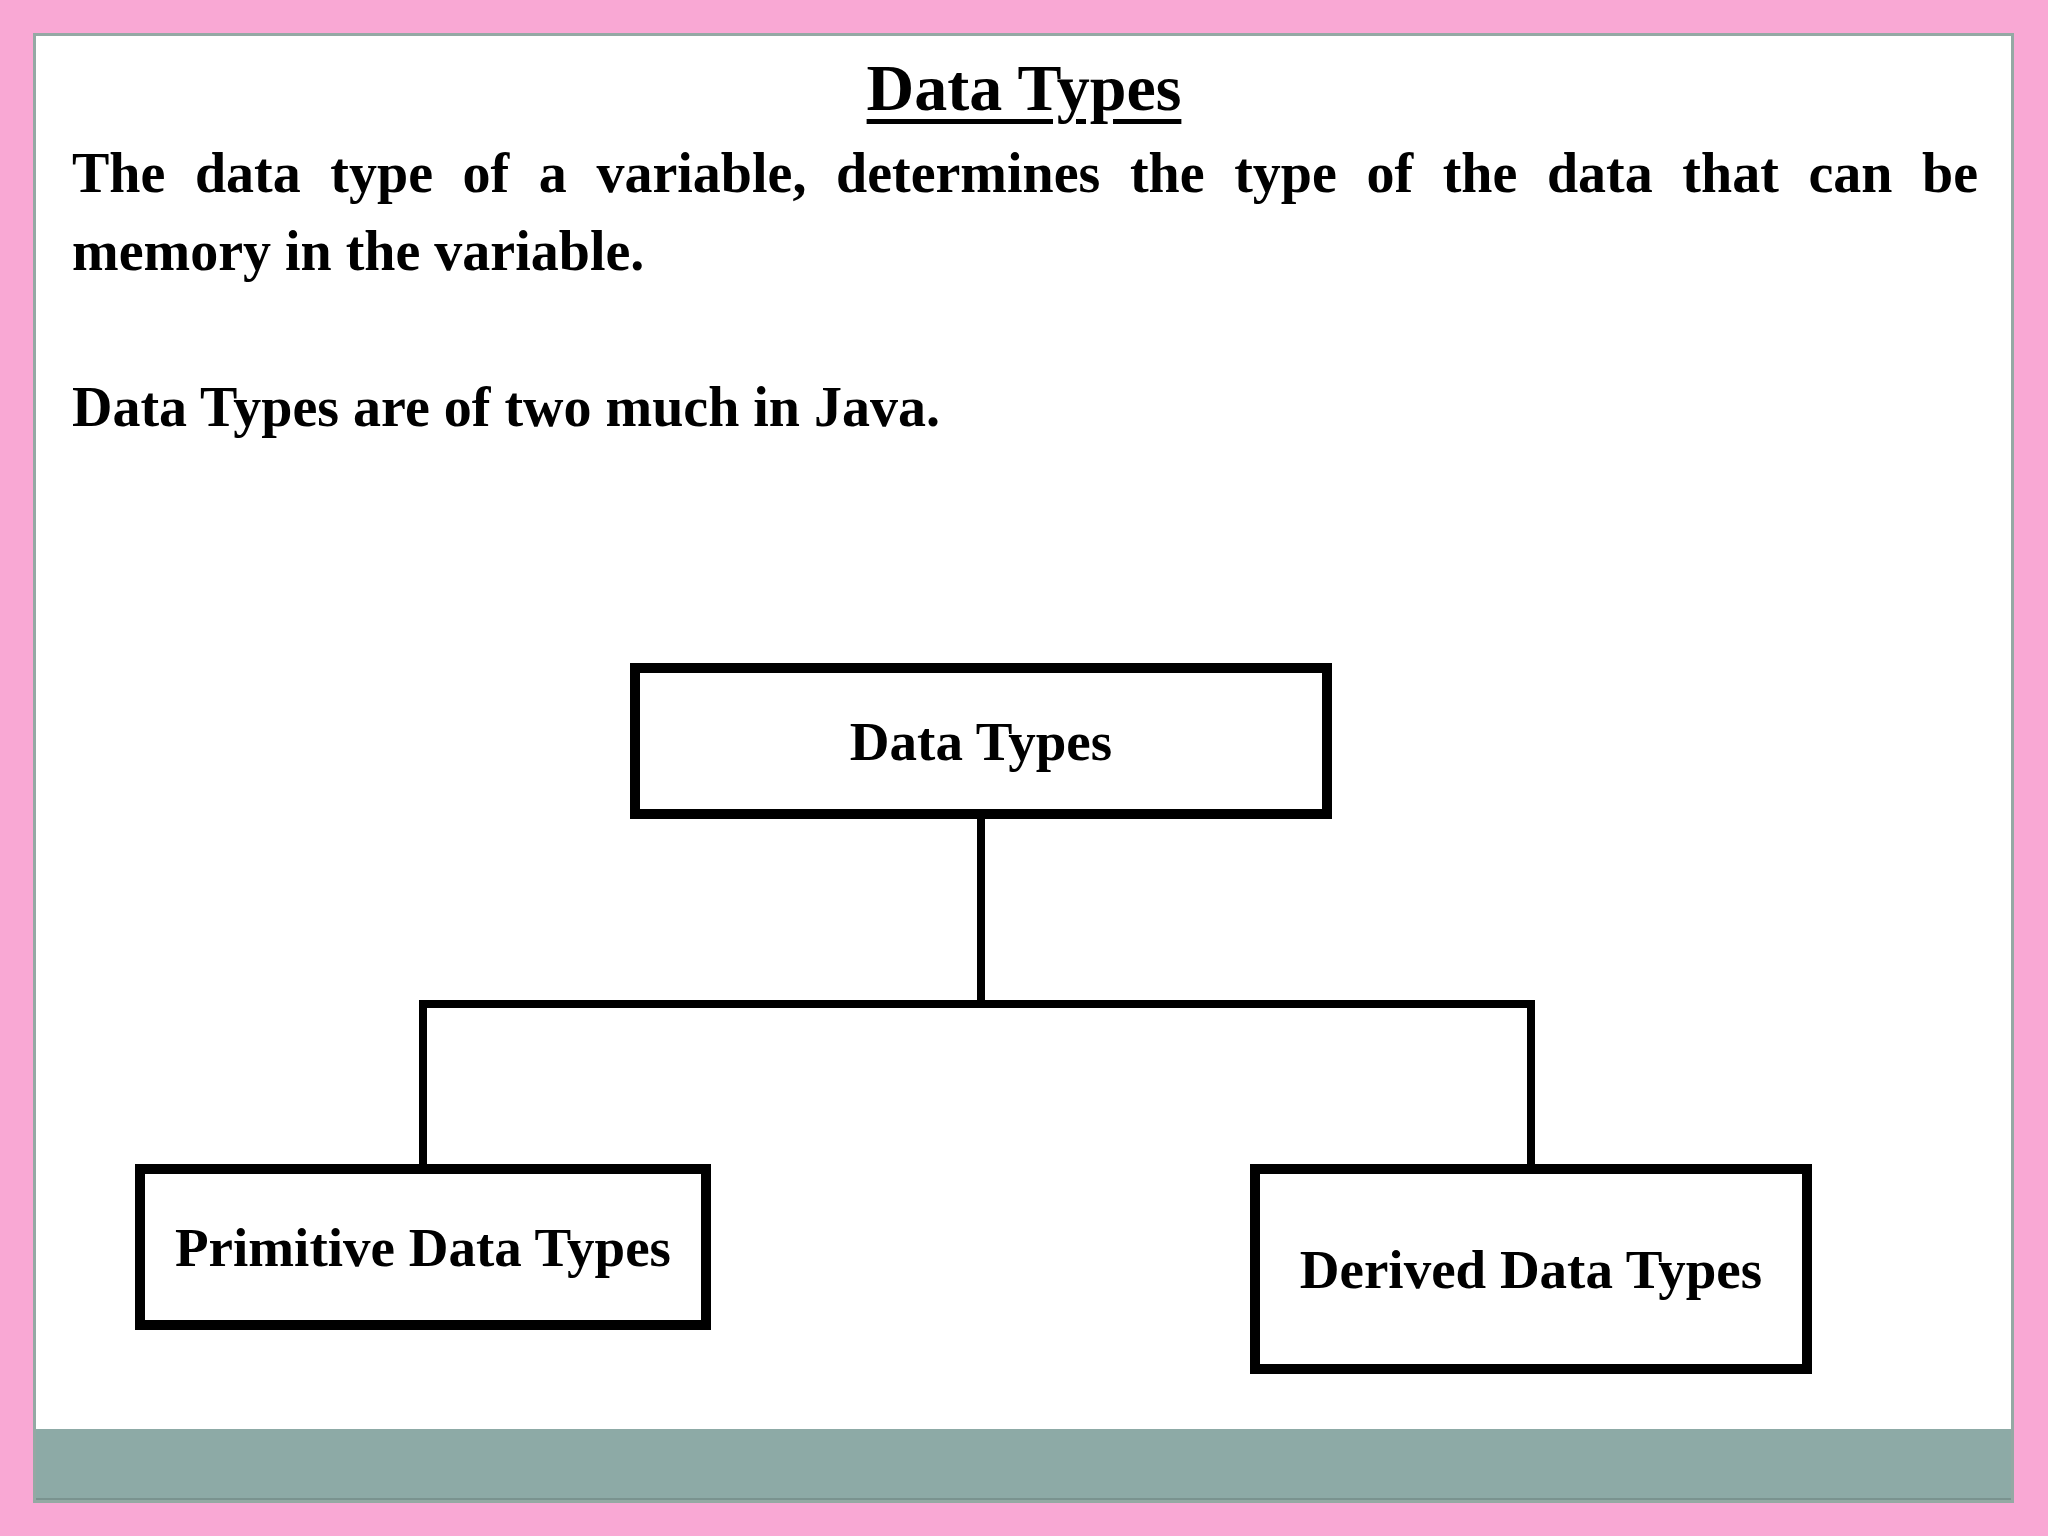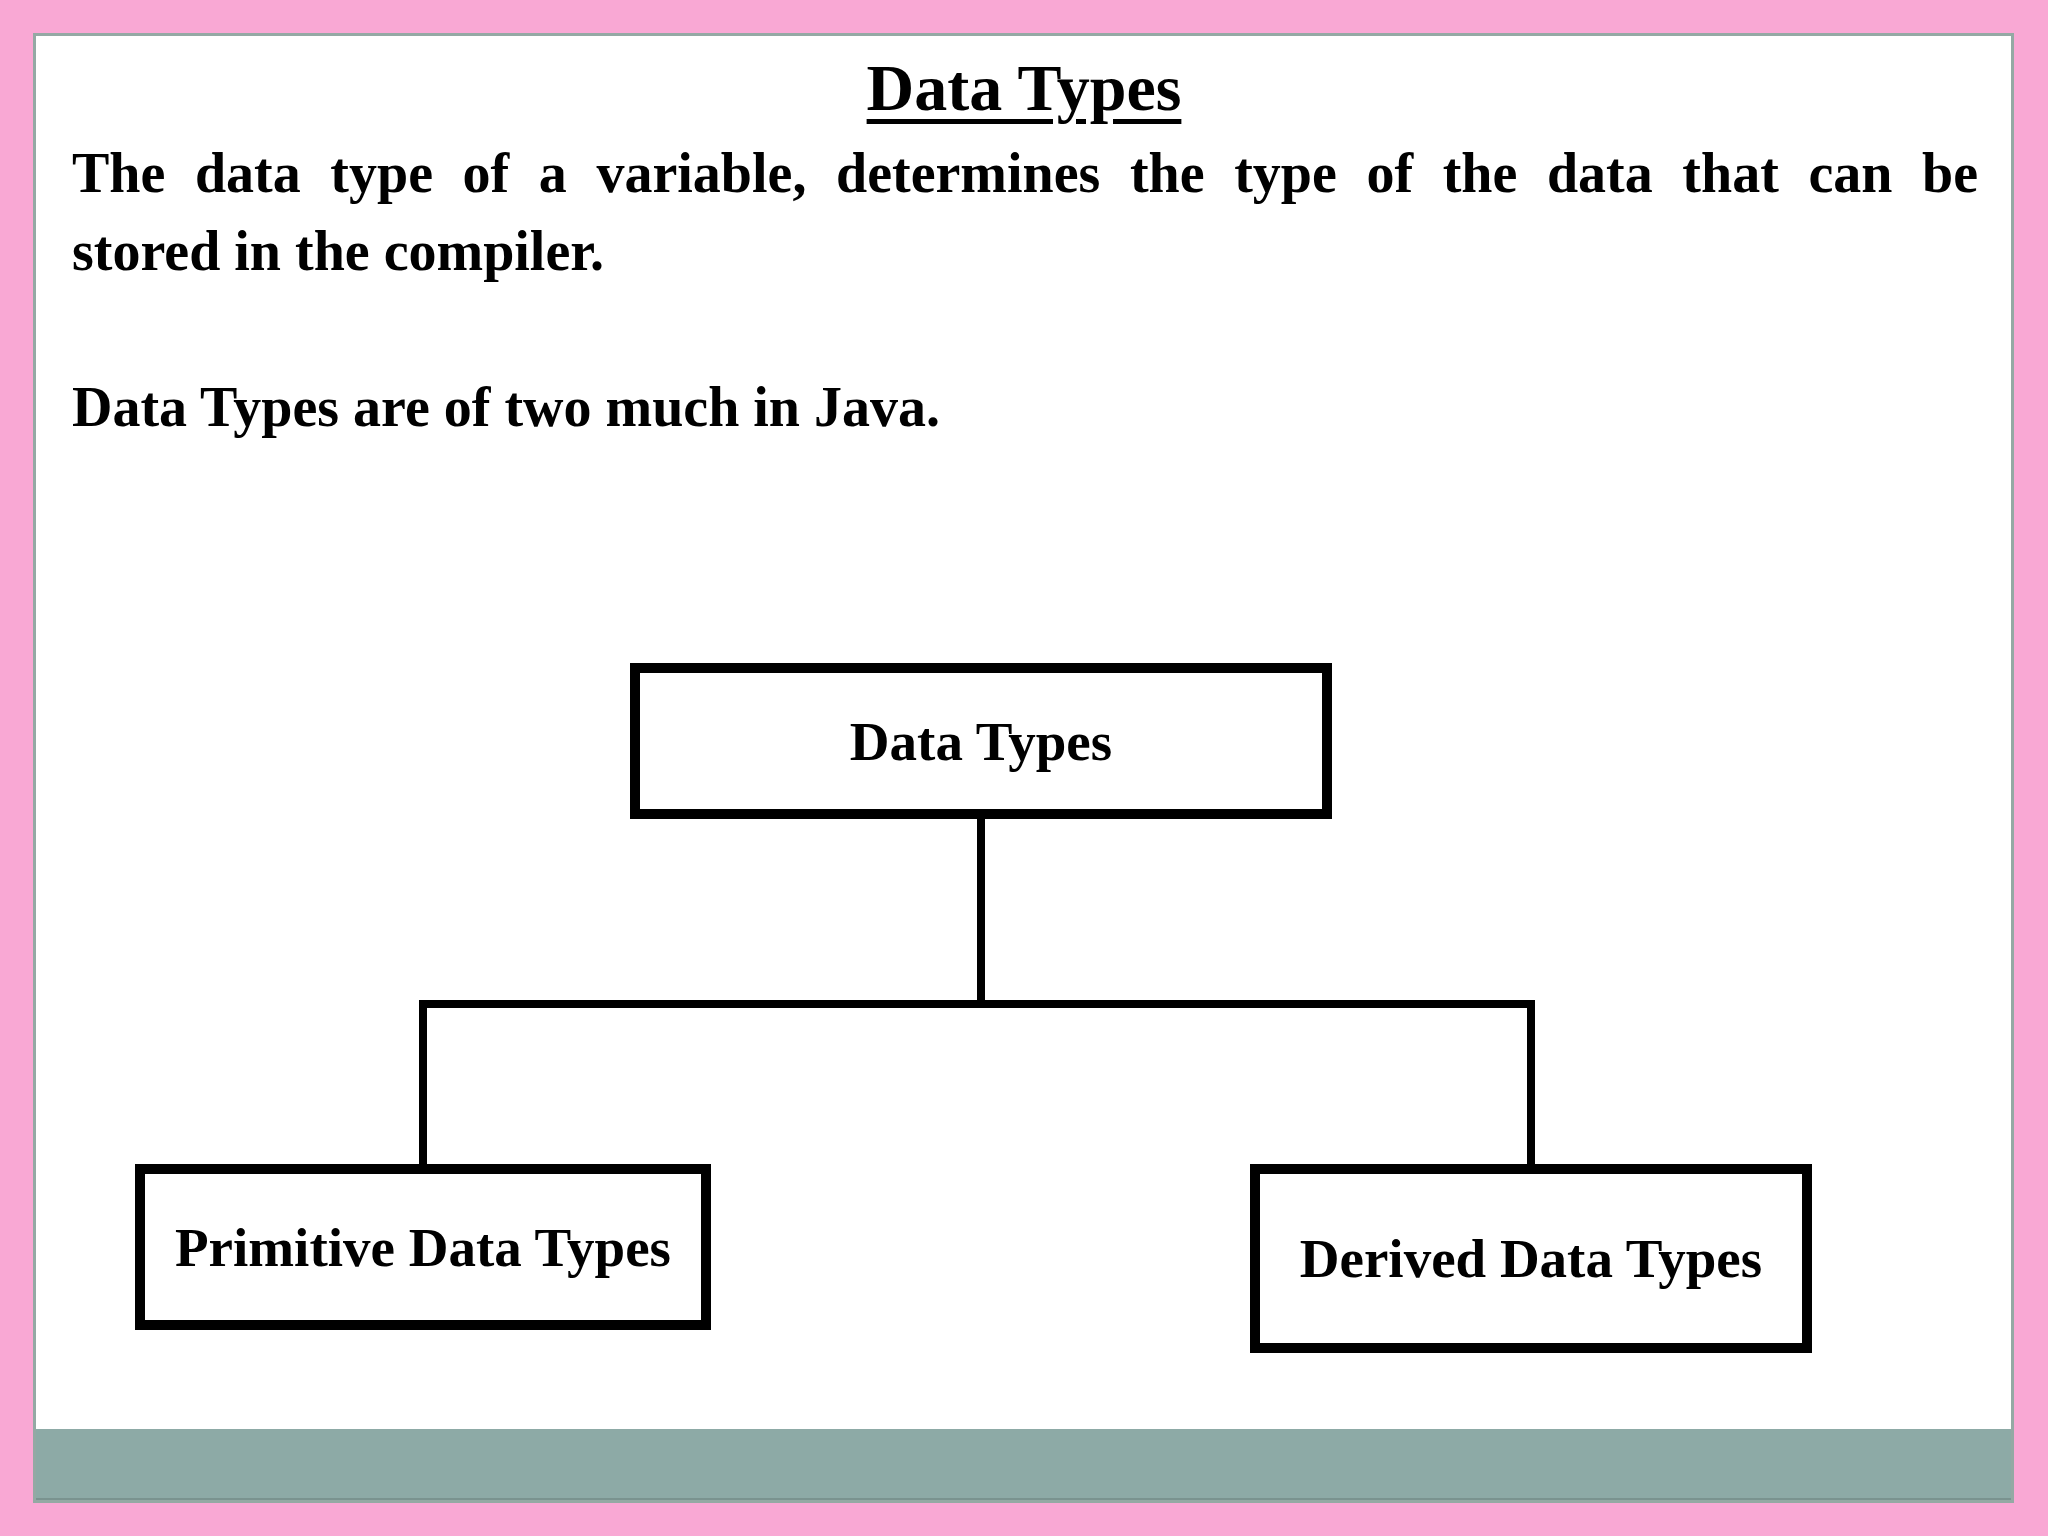--- a/index.html
+++ b/index.html
@@ -77,21 +77,21 @@
     background: #ffffff;
     display: flex;
     align-items: center;
     justify-content: center;
     font-size: 55px;
     font-weight: bold;
     text-align: center;
   }
   .node-root  { left: 630px;  top: 663px;  width: 702px; height: 156px; }
   .node-left  { left: 135px;  top: 1164px; width: 576px; height: 166px; }
-  .node-right { left: 1250px; top: 1164px; width: 562px; height: 189px; }
+  .node-right { left: 1250px; top: 1164px; width: 562px; height: 210px; }
   .connector {
     position: absolute;
     background: #000000;
   }
   .connector-stem       { left: 977px;  top: 818px;  width: 8px;    height: 186px; }
   .connector-horizontal { left: 419px;  top: 1000px; width: 1116px; height: 8px; }
   .connector-drop-left  { left: 419px;  top: 1004px; width: 8px;    height: 164px; }
   .connector-drop-right { left: 1527px; top: 1004px; width: 8px;    height: 164px; }
 </style>
 </head>
@@ -102,21 +102,21 @@
   <div class="frame">
     <div class="footer-bar"></div>
   </div>
 
   <div class="slide-title">
     <span class="underlined">Data Types</span>
   </div>
 
   <div class="body-block">
     <div class="text-line fill">The data type of a variable, determines the type of the data that can be</div>
-    <div class="text-line">stored in the compiler.</div>
+    <div class="text-line">memory in the variable.</div>
     <div class="line-spacer"></div>
     <div class="text-line">Data Types are of two much in Java.</div>
   </div>
 
   <div class="diagram">
 
     <div class="diagram-node node-root">
       <span>Data Types</span>
     </div>
 

